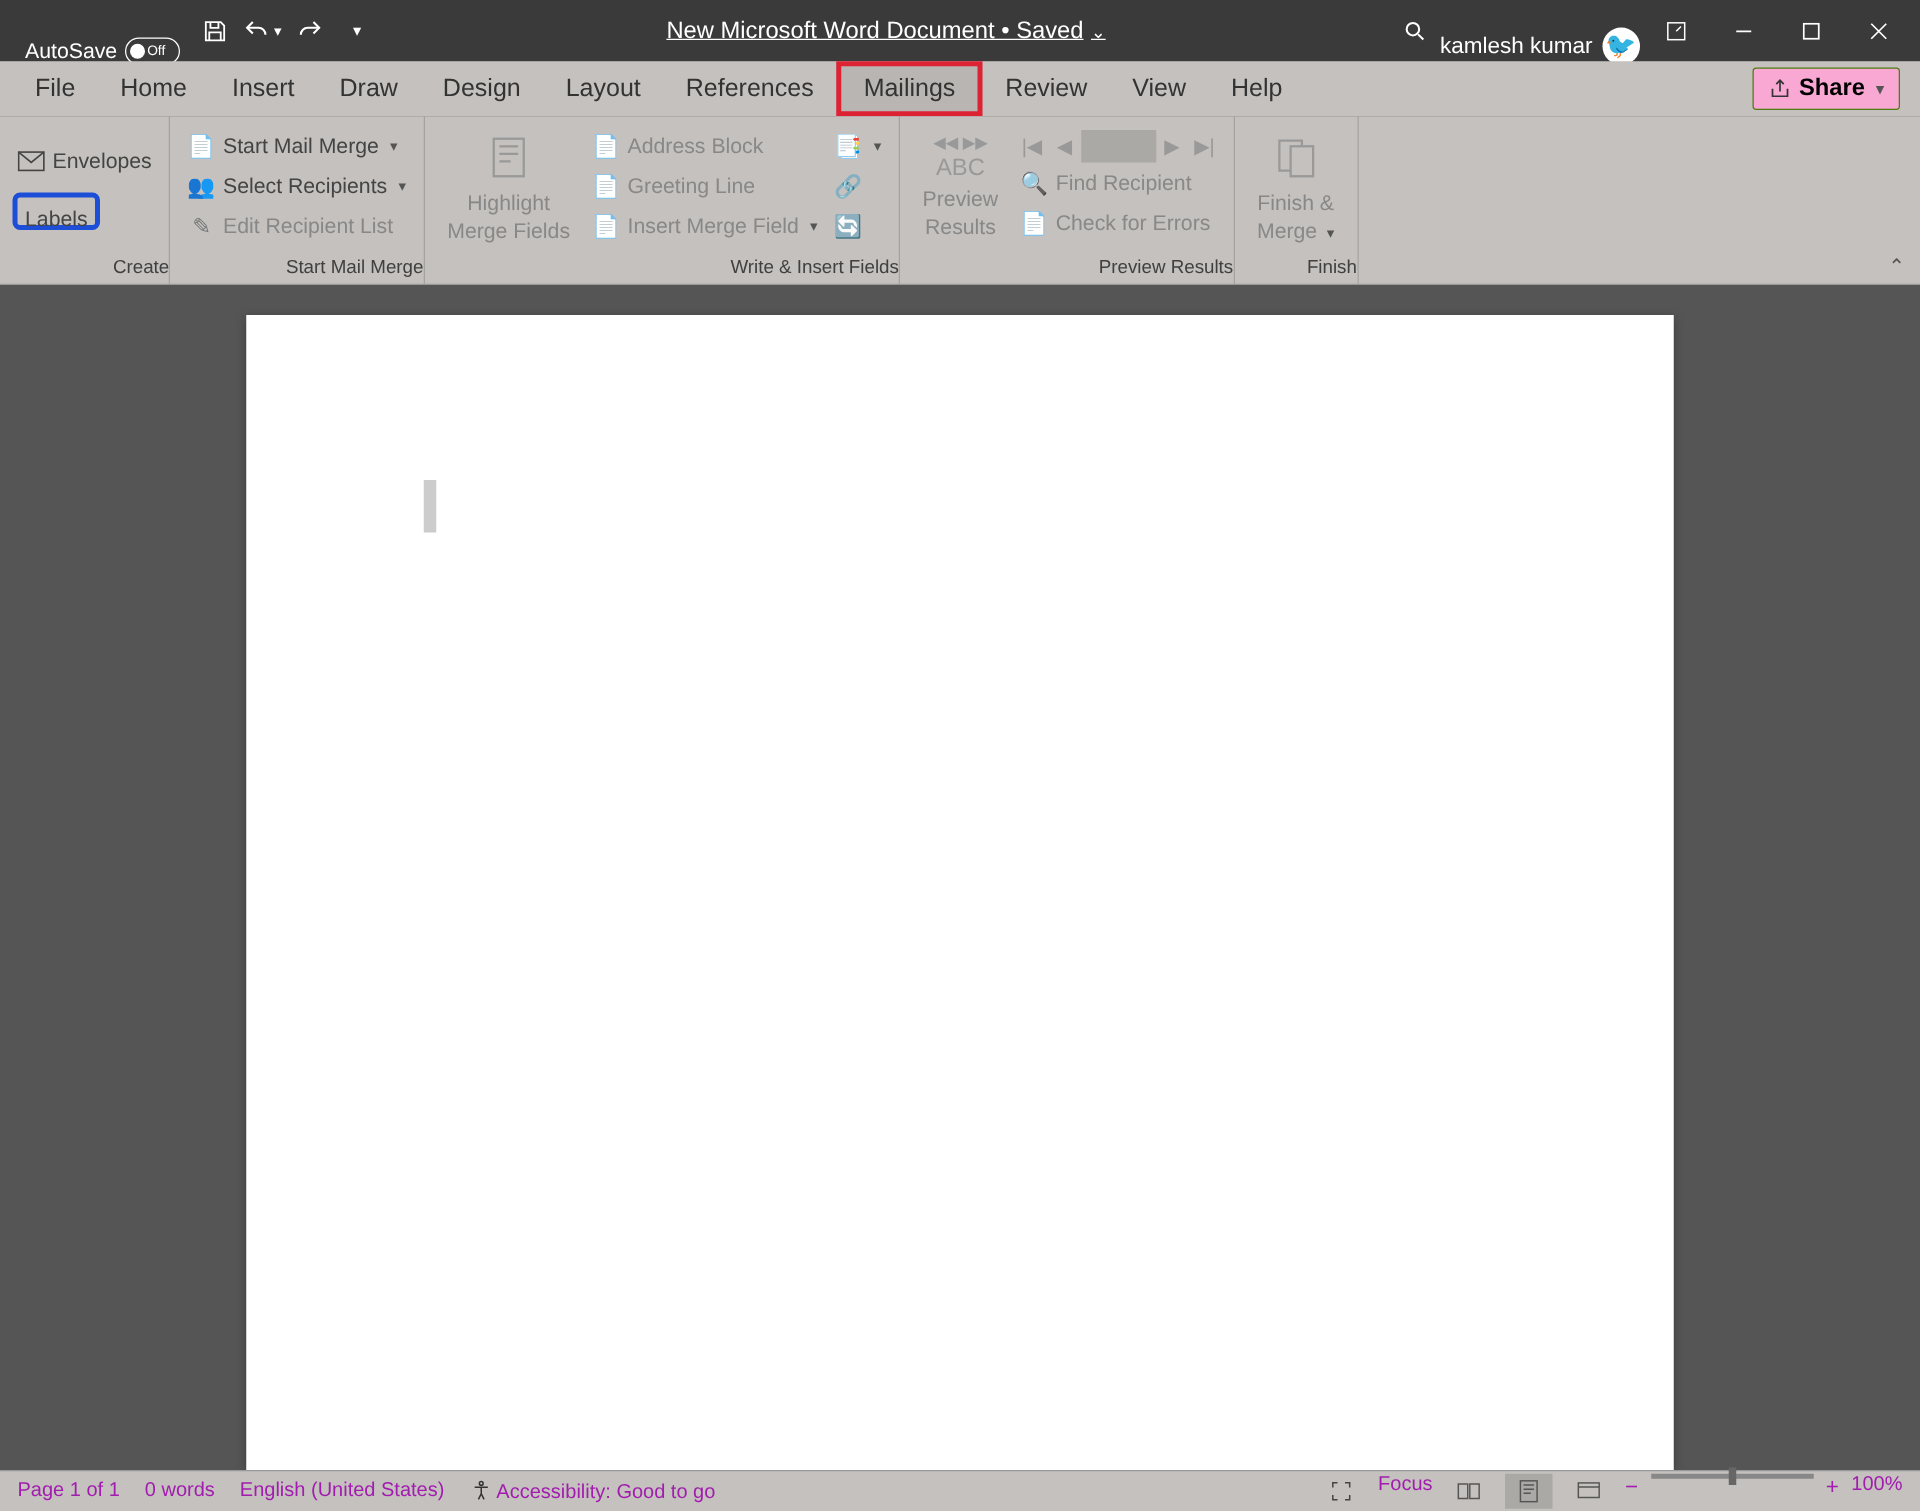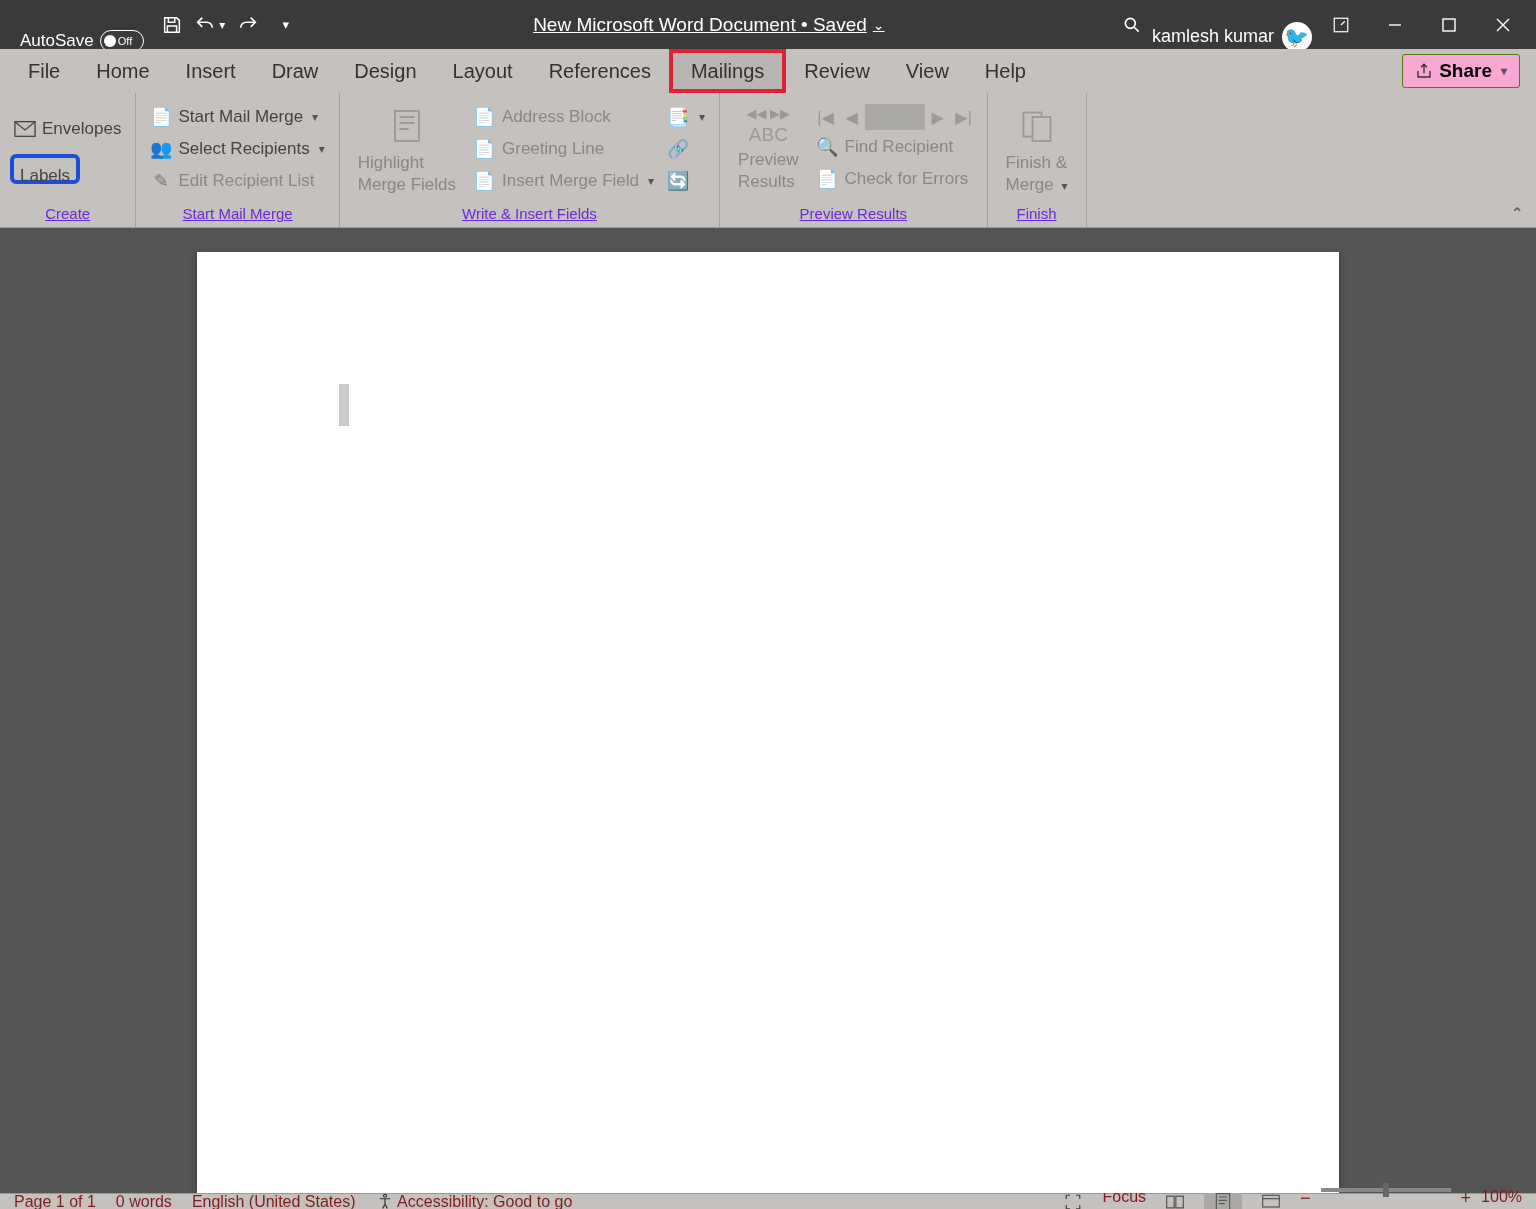--- a/index.html
+++ b/index.html
@@ -22,43 +22,43 @@
   .ribbon-tabs { height: 44px; background: #c4c1be; display: flex; align-items: stretch; padding: 0 10px; }
   .tab { display: flex; align-items: center; padding: 0 18px; font-size: 20px; color: #333; }
   .tab.active { background: #b8b5b2; }
   .tab.highlight { border: 4px solid #d23; }
   .share-btn { margin-left: auto; margin-right: 6px; align-self: center; height: 34px; border: 1px solid #4d7c0f; background: #f9a8d4; display: flex; align-items: center; gap: 6px; padding: 0 12px; font-size: 19px; font-weight: 600; border-radius: 3px; }
   
   
   .ribbon { height: 135px; background: #c4c1be; display: flex; border-bottom: 1px solid #999; position: relative; }
   .group { display: flex; flex-direction: column; border-right: 1px solid #a5a3a0; }
   .group-body { flex: 1; display: flex; align-items: center; padding: 4px 10px; gap: 6px; }
-  .group-label { height: 22px; font-size: 15px; color: #6d28d9; text-align: center; padding-bottom: 2px; text-decoration: underline; }
+  .group-label { height: 22px; font-size: 15px; color: #404040; text-align: right; padding-bottom: 2px; }
   .vbtn { display: flex; flex-direction: column; align-items: center; gap: 3px; font-size: 17px; color: #444; padding: 4px 8px; }
   .vbtn.disabled { color: #888; }
-  .vbtn .lbl { line-height: 1.25; }
+  .vbtn .lbl { text-align: center; line-height: 1.25; }
   .hbtn { display: flex; align-items: center; gap: 6px; font-size: 17px; color: #444; height: 30px; padding: 0 4px; white-space: nowrap; }
   .hbtn.disabled { color: #888; }
   .hbtn.highlight { border: 4px solid #1d4ed8; border-radius: 6px; padding: 2px 6px; flex-direction: column; }
   .col { display: flex; flex-direction: column; gap: 2px; }
   .iconbox { width: 46px; height: 46px; display: flex; align-items: center; justify-content: center; font-size: 30px; color: #777; }
   .iconbox.sm { width: 22px; height: 22px; font-size: 18px; }
   .dd { font-size: 12px; color: #555; margin-left: 3px; }
   .nav-row { display: flex; align-items: center; gap: 0; }
   .nav-btn { width: 26px; height: 26px; display: flex; align-items: center; justify-content: center; color: #999; font-size: 16px; }
   .nav-rec { width: 60px; height: 26px; background: #aaa9a6; }
   .collapse { position: absolute; right: 12px; bottom: 4px; font-size: 16px; color: #555; }
   
   
   .doc-area { flex: 1; background: #555; display: flex; justify-content: center; padding-top: 24px; overflow: hidden; }
   .page { width: 1142px; height: 100%; background: #fff; box-shadow: 0 2px 8px rgba(0,0,0,.3); position: relative; }
   .cursor { position: absolute; left: 142px; top: 132px; width: 10px; height: 42px; background: #ccc; }
   
   
-  .status-bar { height: 16px; background: #c4c1be; border-top: 1px solid #999; display: flex; align-items: center; font-size: 16px; color: #7f1d1d; padding: 0 14px; gap: 20px; }
+  .status-bar { height: 33px; background: #c4c1be; border-top: 1px solid #999; display: flex; align-items: center; font-size: 16px; color: #a21caf; padding: 0 14px; gap: 20px; }
   .status-right { margin-left: auto; display: flex; align-items: flex-start; gap: 10px; }
   .view-btn { width: 38px; height: 28px; display: flex; align-items: center; justify-content: center; font-size: 17px; color: #555; }
   .view-btn.active { background: #aaa9a6; }
   .zoom-slider { width: 130px; height: 4px; background: #888; position: relative; }
   .zoom-thumb { position: absolute; left: 50%; top: -5px; width: 6px; height: 14px; background: #666; transform: translateX(-50%); }
 </style>
 </head>
 <body>
 
 <div class="title-bar">

